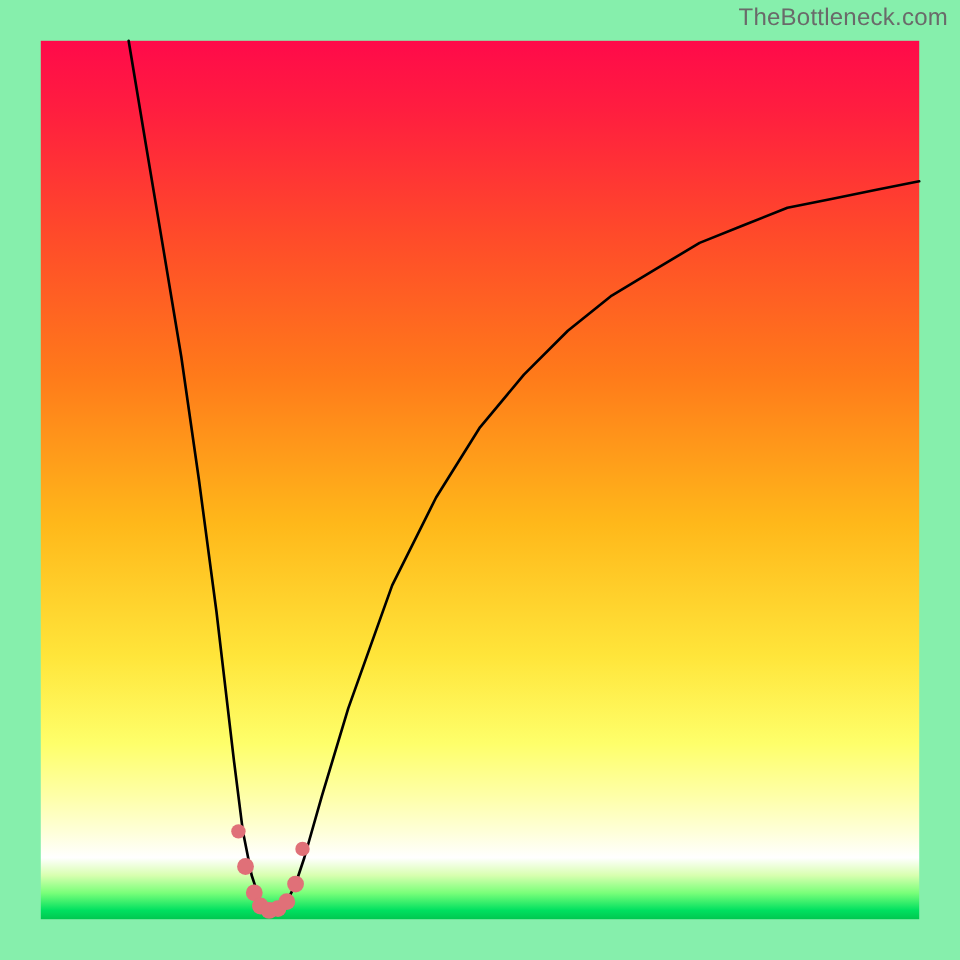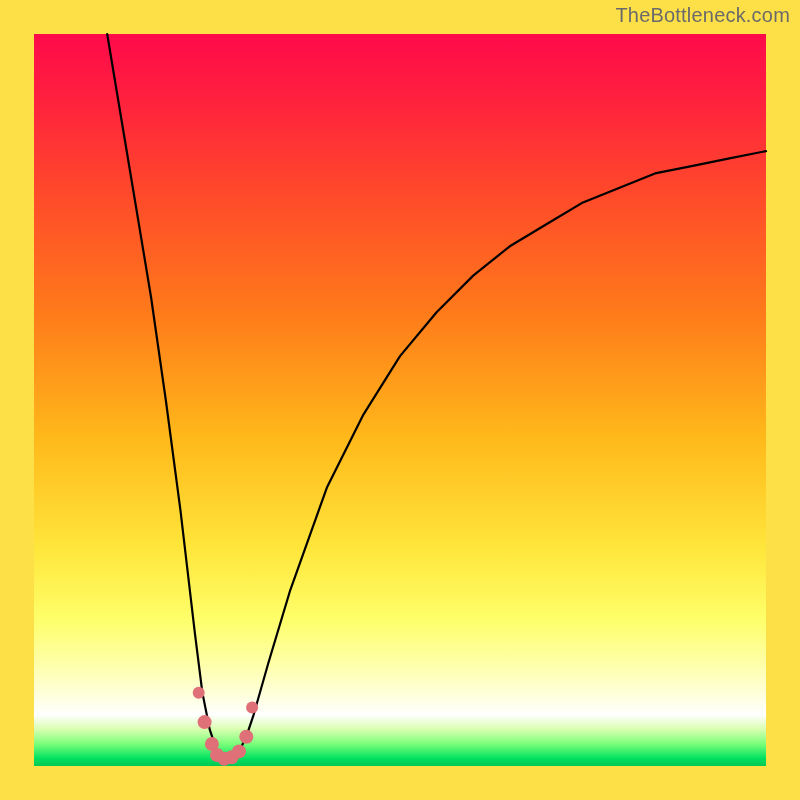--- a/index.html
+++ b/index.html
@@ -10,21 +10,21 @@
     background: #000;
     font-family: Arial, Helvetica, sans-serif;
     overflow: hidden;
   }
   .frame {
     position: absolute;
     left: 0;
     top: 0;
     width: 800px;
     height: 800px;
-    background: #fde047;
+    background: #86efac;
   }
   .plot {
     position: absolute;
     left: 34px;
     top: 34px;
     width: 732px;
     height: 732px;
     
     background: linear-gradient(
       to bottom,

